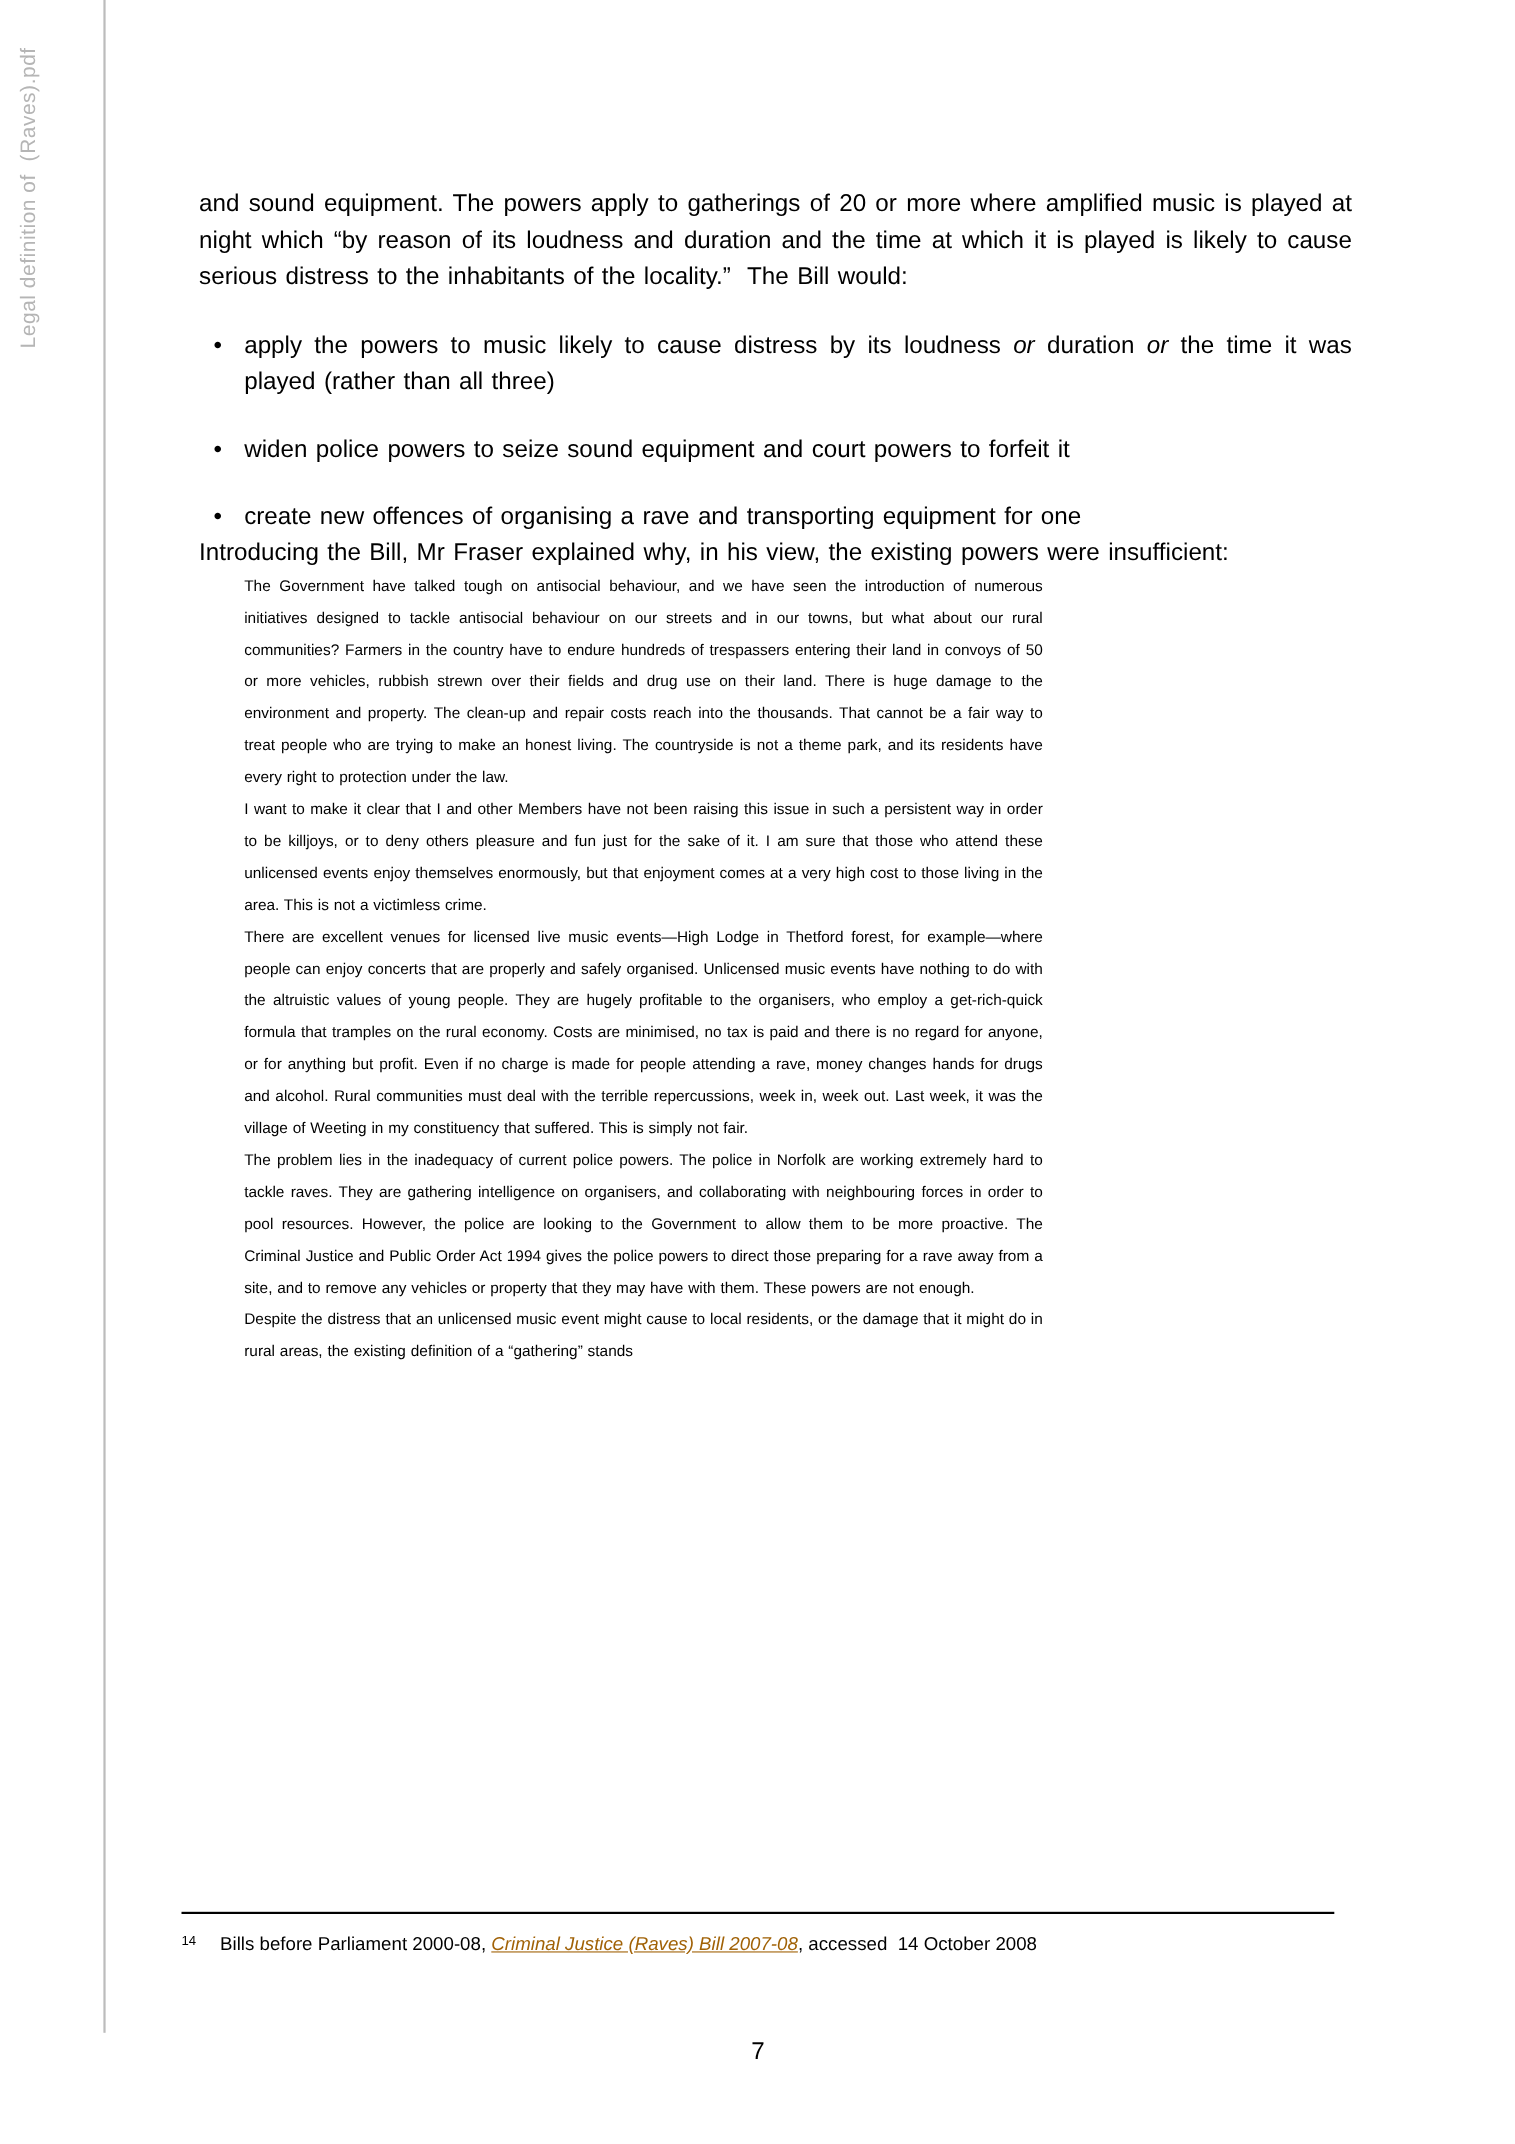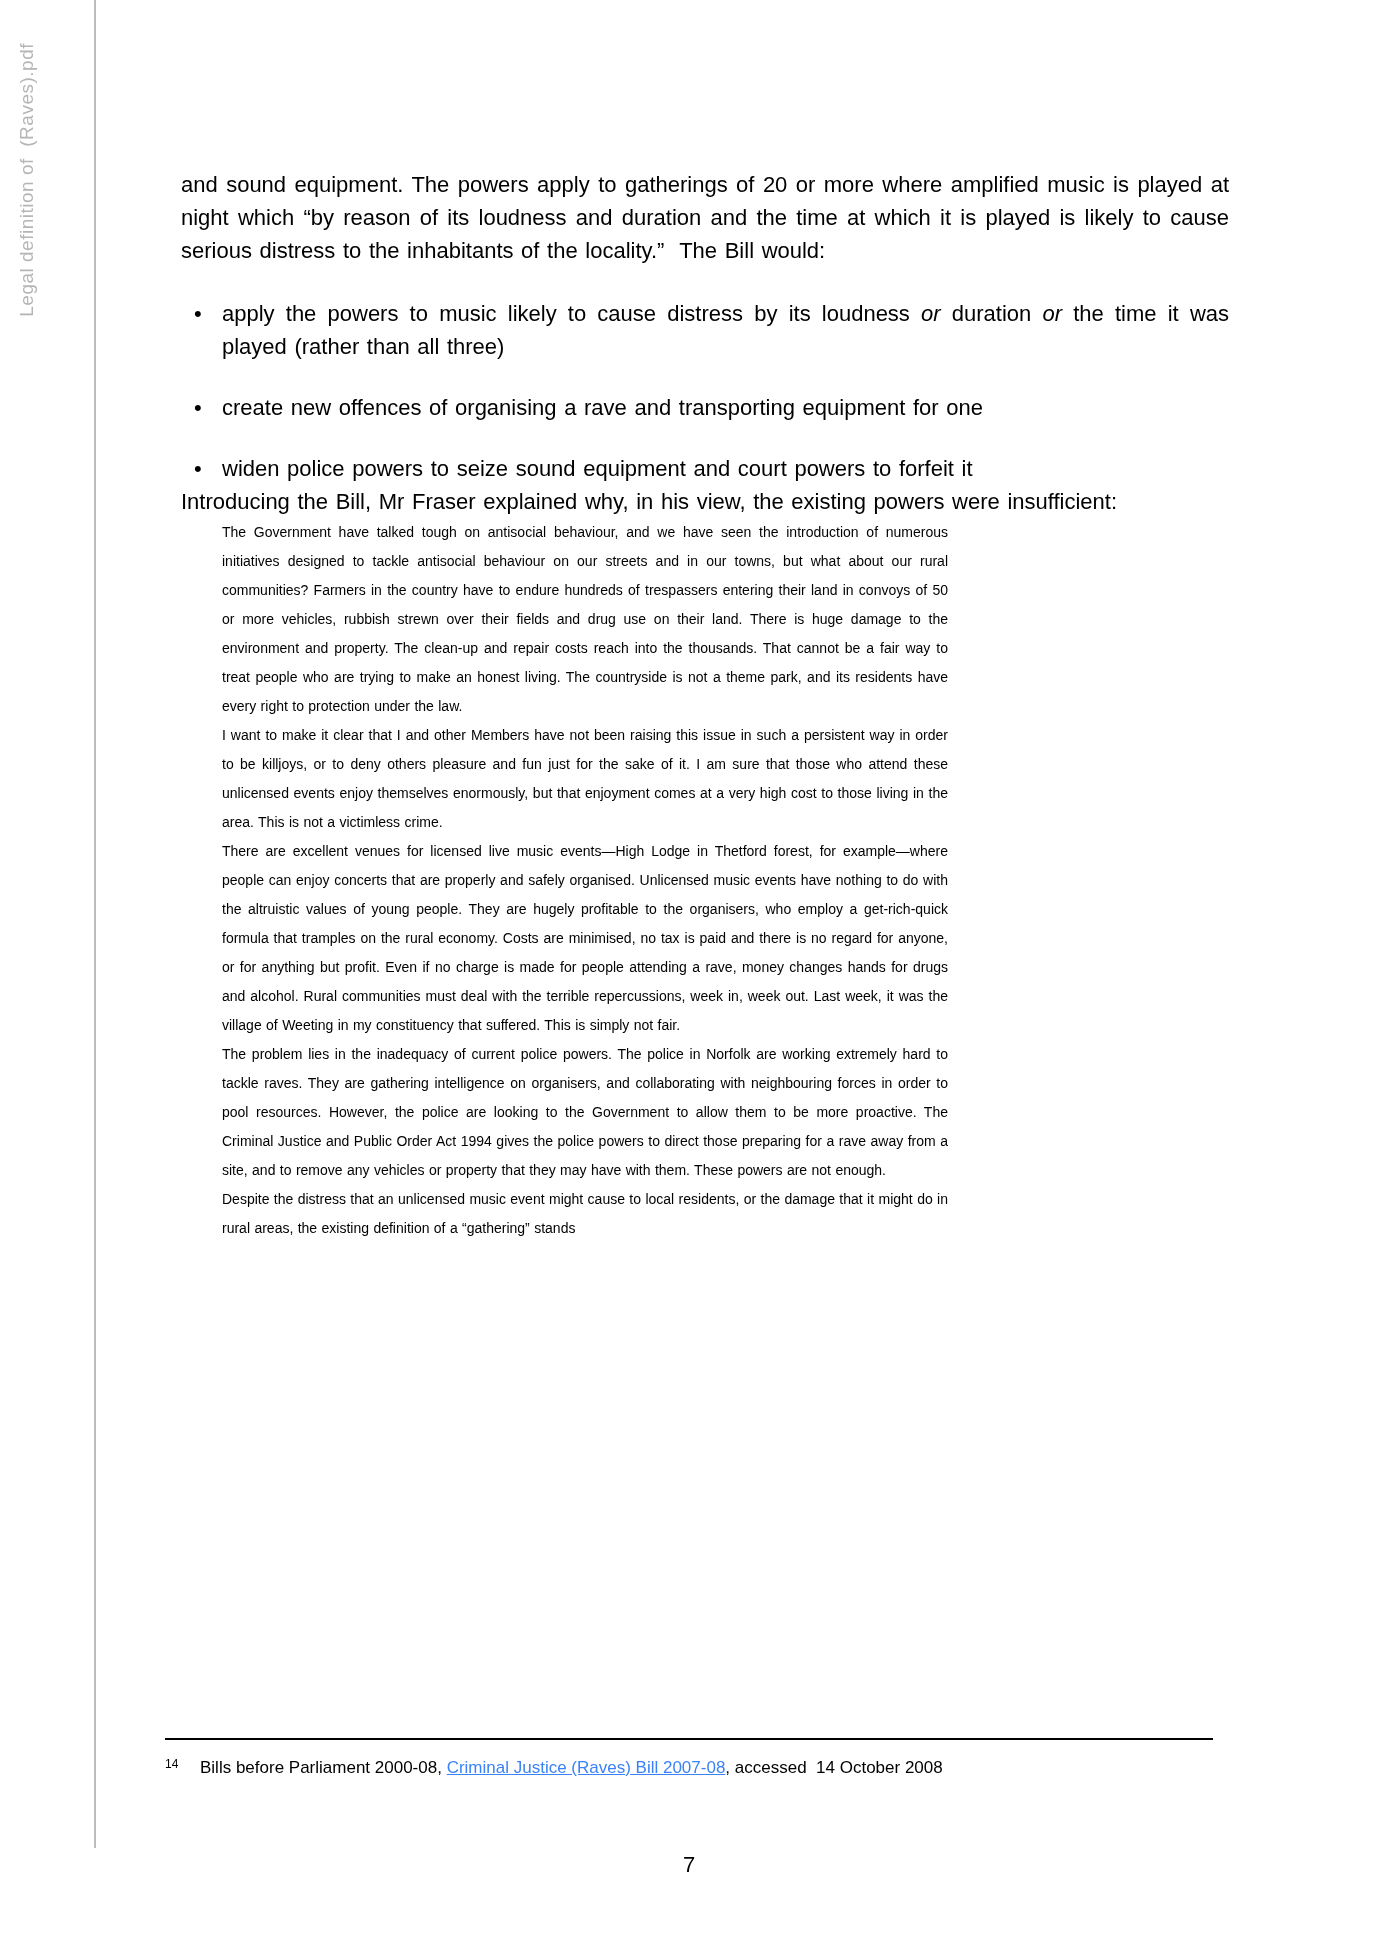--- a/index.html
+++ b/index.html
@@ -91,21 +91,22 @@
     text-align: left;
     word-spacing: normal;
   }
   .fn-marker {
     position: absolute;
     left: 0;
     top: -4px;
     font-size: 12px;
   }
   .fn-link {
-    color: #3b82f6;
+    color: #a16207;
+    font-style: italic;
     text-decoration: underline;
   }
   .page-number {
     position: absolute;
     left: 165px;
     top: 1852px;
     width: 1048px;
     text-align: center;
     font-size: 22px;
   }
@@ -121,24 +122,24 @@
 
   <div class="content">
 
     <p class="p1">and sound equipment. The powers apply to gatherings of 20 or more where amplified music is played at night which “by reason of its loudness and duration and the time at which it is played is likely to cause serious distress to the inhabitants of the locality.”&nbsp; The Bill would:</p>
 
     <ul class="bullets">
       <li>
         <span class="bullet-glyph"></span><span>apply the powers to music likely to cause distress by its loudness </span><i>or</i><span> duration </span><i>or</i><span> the time it was played (rather than all three)</span>
       </li>
       <li>
-        <span class="bullet-glyph"></span><span>create new offences of organising a rave and transporting equipment for one</span>
+        <span class="bullet-glyph"></span><span>widen police powers to seize sound equipment and court powers to forfeit it</span>
       </li>
       <li>
-        <span class="bullet-glyph"></span><span>widen police powers to seize sound equipment and court powers to forfeit it</span>
+        <span class="bullet-glyph"></span><span>create new offences of organising a rave and transporting equipment for one</span>
       </li>
     </ul>
 
 
     <p class="p3">Introducing the Bill, Mr Fraser explained why, in his view, the existing powers were insufficient:</p>
 
     <blockquote class="quote-block">
       <p class="q1">The Government have talked tough on antisocial behaviour, and we have seen the introduction of numerous initiatives designed to tackle antisocial behaviour on our streets and in our towns, but what about our rural communities? Farmers in the country have to endure hundreds of trespassers entering their land in convoys of 50 or more vehicles, rubbish strewn over their fields and drug use on their land. There is huge damage to the environment and property. The clean-up and repair costs reach into the thousands. That cannot be a fair way to treat people who are trying to make an honest living. The countryside is not a theme park, and its residents have every right to protection under the law.</p>
       <p class="q2">I want to make it clear that I and other Members have not been raising this issue in such a persistent way in order to be killjoys, or to deny others pleasure and fun just for the sake of it. I am sure that those who attend these unlicensed events enjoy themselves enormously, but that enjoyment comes at a very high cost to those living in the area. This is not a victimless crime.</p>
       <p class="q3">There are excellent venues for licensed live music events—High Lodge in Thetford forest, for example—where people can enjoy concerts that are properly and safely organised. Unlicensed music events have nothing to do with the altruistic values of young people. They are hugely profitable to the organisers, who employ a get-rich-quick formula that tramples on the rural economy. Costs are minimised, no tax is paid and there is no regard for anyone, or for anything but profit. Even if no charge is made for people attending a rave, money changes hands for drugs and alcohol. Rural communities must deal with the terrible repercussions, week in, week out. Last week, it was the village of Weeting in my constituency that suffered. This is simply not fair.</p>

